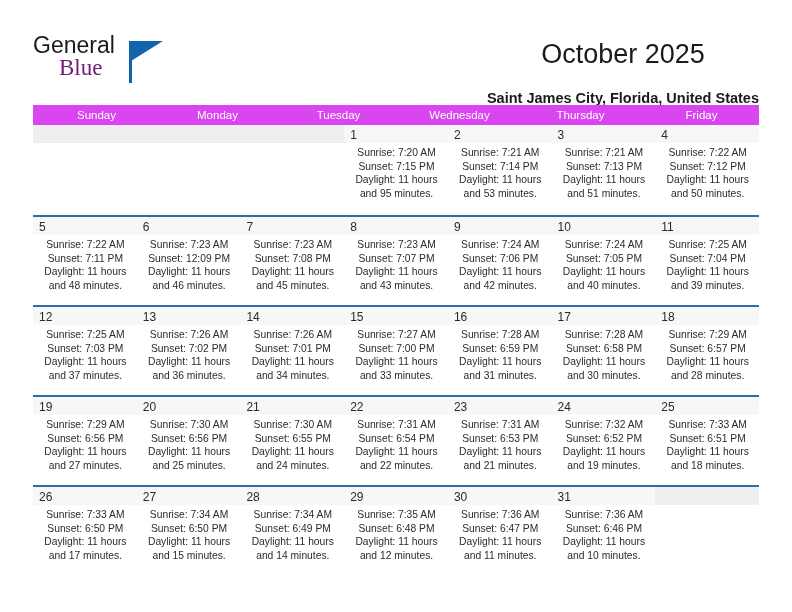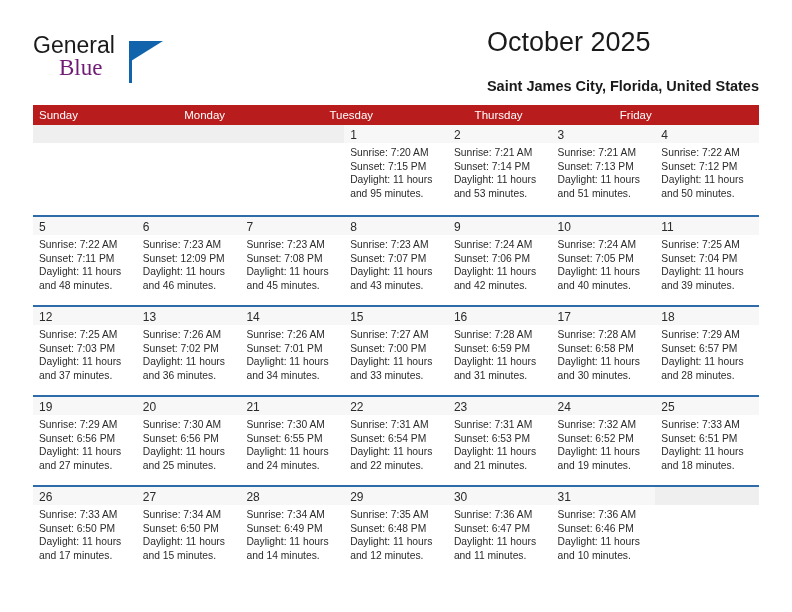--- a/index.html
+++ b/index.html
@@ -69,22 +69,22 @@
     left: 96px;
     top: 9px;
     width: 3px;
     height: 42px;
     background: #1164ab;
   }
 
   .title-block {
     position: absolute;
     right: 0;
-    top: 0;
-    text-align: left;
+    top: 12px;
+    text-align: center;
   }
   .cal-title {
     font-size: 27px;
     font-weight: normal;
     color: #1a1a1a;
     line-height: 32px;
     white-space: nowrap;
   }
   .cal-subtitle {
     margin-top: 20px;
@@ -98,22 +98,23 @@
   
   .calendar {
     position: absolute;
     left: 33px;
     top: 105px;
     width: 726px;
   }
 
   .dow-row {
     display: flex;
-    background: #b91c1c;
+    background: #d946ef;
     height: 20px;
+    text-align: center;
   }
   .dow-cell {
     flex: 1 1 0;
     color: #ffffff;
     font-size: 11.5px;
     line-height: 20px;
     padding-left: 6px;
     box-sizing: border-box;
     white-space: nowrap;
   }
@@ -141,20 +142,21 @@
     padding-left: 6px;
     box-sizing: border-box;
   }
   .date-num {
     font-size: 12px;
     color: #2b2b2b;
     line-height: 18px;
   }
   .cell-body {
     padding: 3px 5px 0 6px;
+    text-align: center;
   }
   .info-line {
     font-size: 10.3px;
     line-height: 13.5px;
     color: #2b2b2b;
     white-space: nowrap;
   }
   .empty .date-band {
     background: #efefef;
   }
@@ -178,20 +180,21 @@
       <div class="cal-subtitle">Saint James City, Florida, United States</div>
     </div>
 
   </div>
 
   <div class="calendar">
     <div class="dow-row" id="dow-row">
         <div class="dow-cell">Sunday</div>
         <div class="dow-cell">Monday</div>
         <div class="dow-cell">Tuesday</div>
+        <div class="dow-cell">Wednesday</div>
         <div class="dow-cell">Thursday</div>
         <div class="dow-cell">Friday</div>
       </div>
     <div id="weeks-container">
         <div class="week-row">
           <div class="day-cell empty">
             <div class="date-band"><span class="date-num"></span></div>
           </div>
           <div class="day-cell empty">
             <div class="date-band"><span class="date-num"></span></div>

